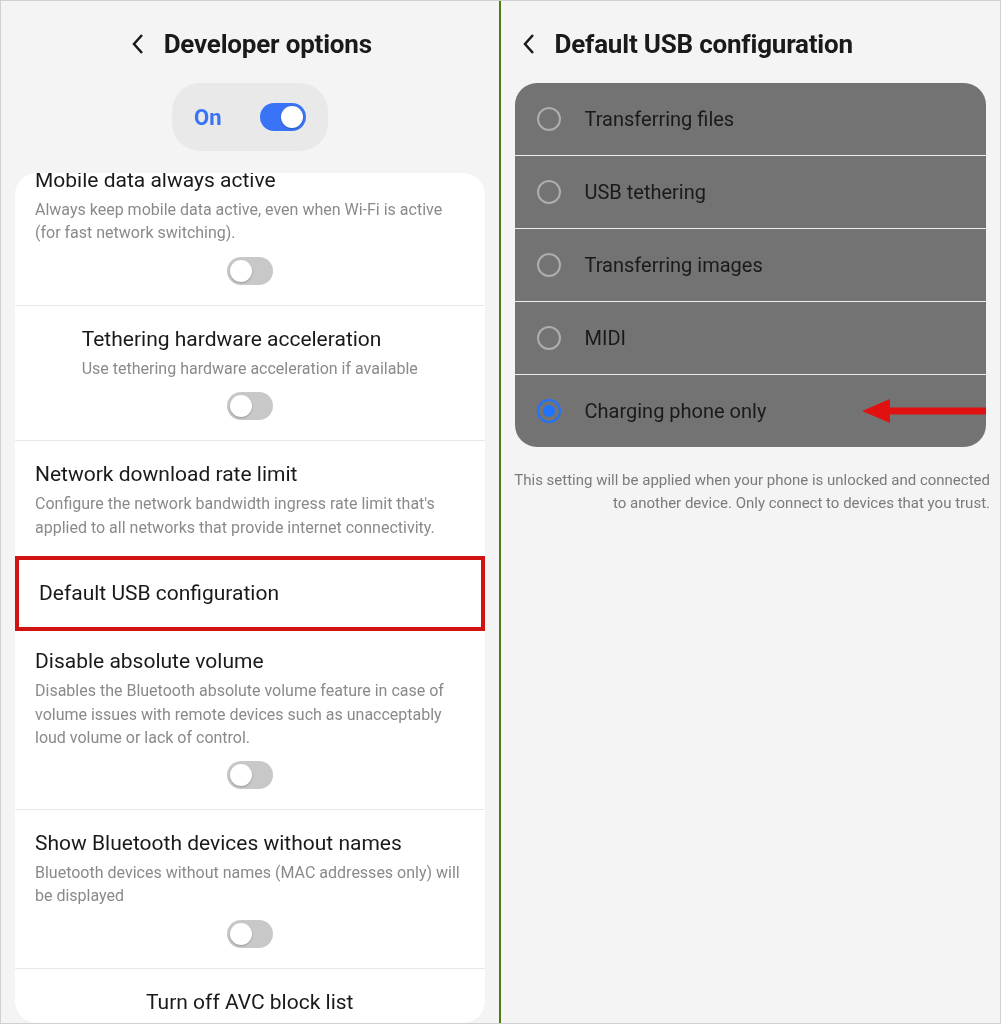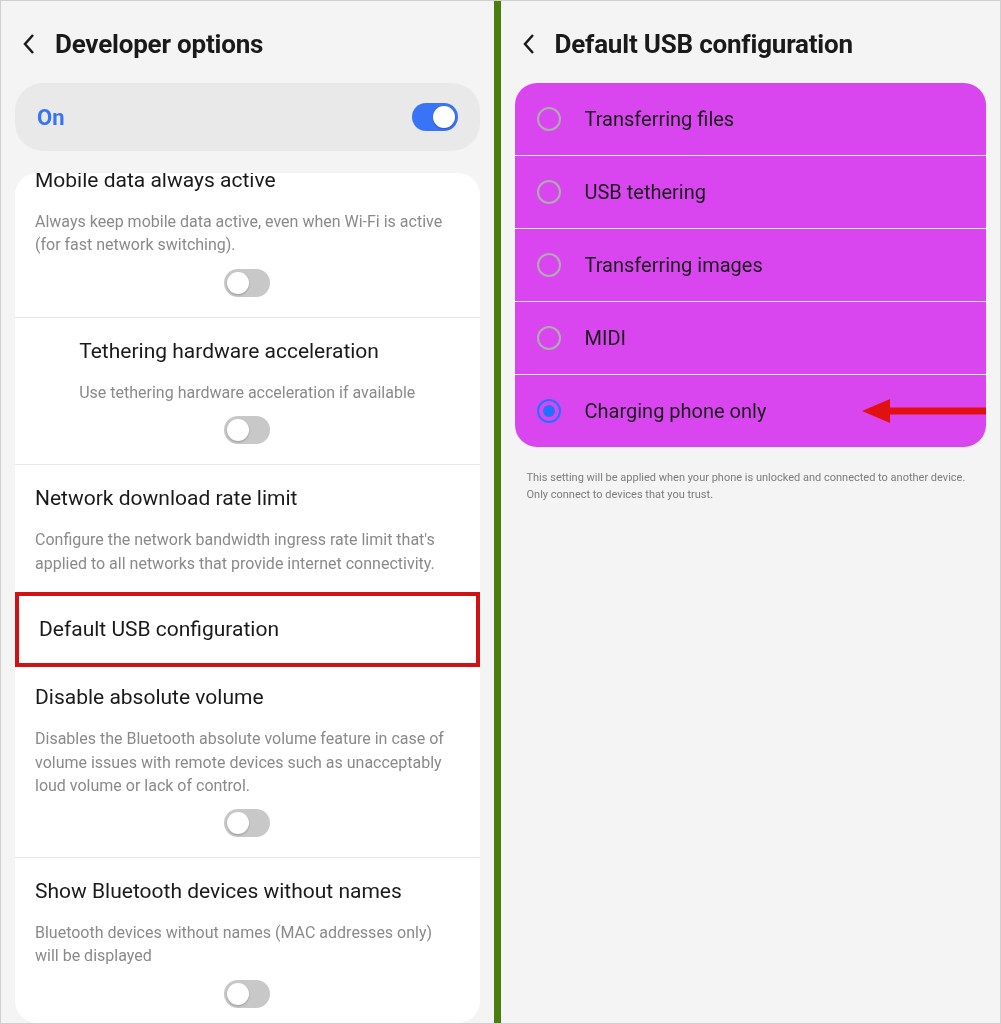--- a/index.html
+++ b/index.html
@@ -18,21 +18,21 @@
     height: 100%;
     border: 1px solid #d0d0d0;
   }
   .pane {
     flex: 1 1 50%;
     background: #f4f4f4;
     display: flex;
     flex-direction: column;
     overflow: hidden;
   }
-  .pane-left { border-right: 7px solid #4d7c0f; }
+  .pane-left { border-right: 2px solid #4d7c0f; align-items: center; }
 
   
   .hdr {
     display: flex;
     align-items: center;
     gap: 16px;
     padding: 28px 18px 24px 18px;
   }
   .back-chevron {
     width: 20px; height: 20px;
@@ -84,21 +84,21 @@
   .row-text { flex: 1 1 auto; min-width: 0; }
   .row-title {
     font-size: 21px;
     color: #1a1a1a;
     line-height: 1.3;
   }
   .row-sub {
     font-size: 16px;
     color: #8a8a8a;
     line-height: 1.45;
-    margin-top: 16px;
+    margin-top: 4px;
   }
 
   
   .row-clipped { padding-top: 0; }
   .row-clipped .row-title { margin-top: -6px; }
 
   
   .toggle {
     width: 46px; height: 28px;
     border-radius: 14px;
@@ -122,21 +122,21 @@
   
   .highlight-box {
     border: 4px solid #d11212;
     margin: -4px; 
     padding: 20px;
   }
 
   
   .radio-card {
     margin: 0 14px;
-    background: #d946ef;
+    background: #737373;
     border-radius: 22px;
     overflow: hidden;
   }
   .radio-row {
     display: flex;
     align-items: center;
     gap: 24px;
     padding: 24px 22px;
     border-bottom: 1px solid #ececec;
     cursor: pointer;
@@ -156,24 +156,25 @@
     position: absolute;
     inset: 4px;
     background: #1f73ff;
     border-radius: 50%;
   }
   .radio-label {
     font-size: 20px;
     color: #1a1a1a;
   }
   .footer-note {
-    padding: 22px 26px;
-    font-size: 11px;
+    padding: 22px 10px;
+    font-size: 15px;
     color: #7b7b7b;
     line-height: 1.55;
+    text-align: right;
   }
 
   
   .arrow-annot {
     position: absolute;
     right: -6px;
     top: 50%;
     transform: translateY(-50%);
     pointer-events: none;
   }

